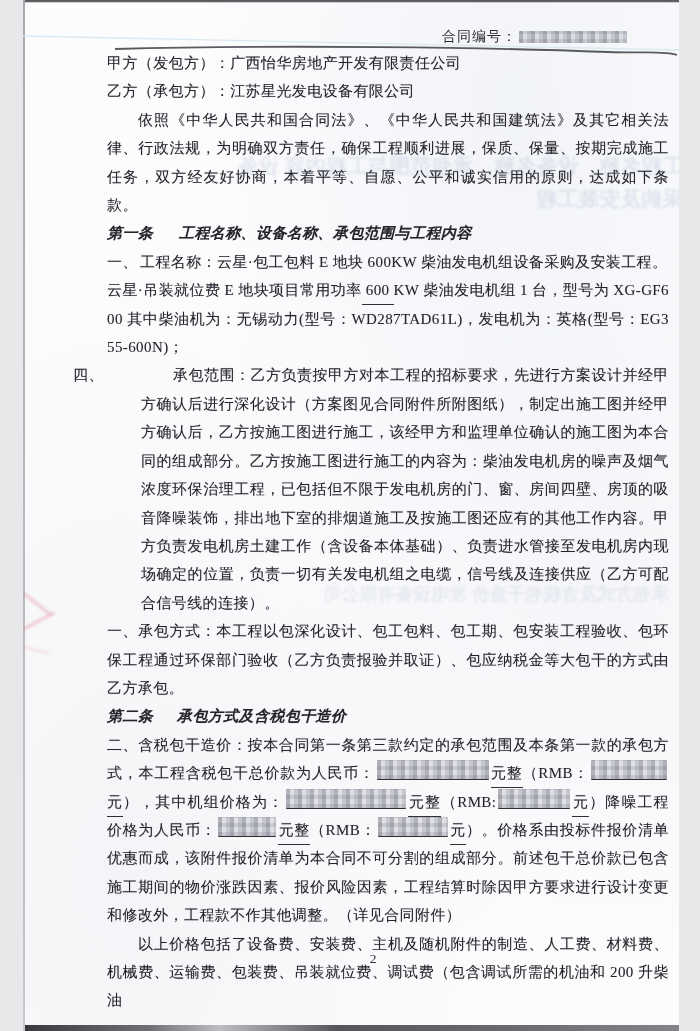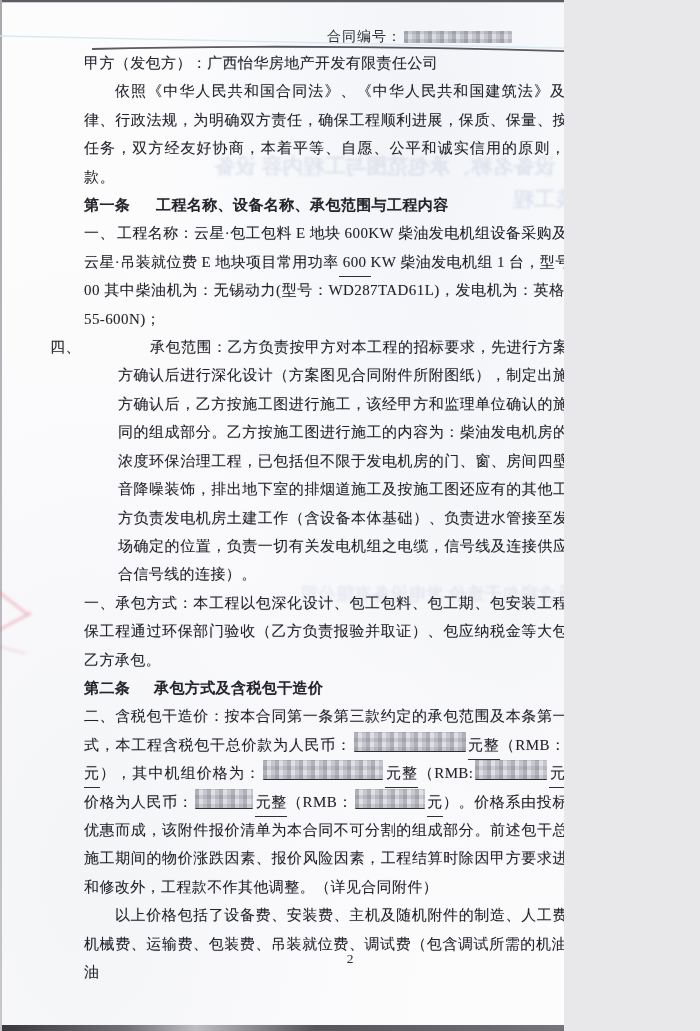--- a/index.html
+++ b/index.html
@@ -1,42 +1,43 @@
 <!DOCTYPE html>
 <html><head>
 <meta charset="utf-8">
 <style>
   html,body{margin:0;padding:0;background:#e8e8ea;}
   .page{
-    position:relative;width:564px;height:1031px;overflow:hidden;
+    position:relative;width:656px;height:1031px;overflow:hidden;
     background:#fcfcfd;
     background-image:
       radial-gradient(ellipse at 75% 10%, rgba(205,215,228,.22), transparent 45%),
       radial-gradient(ellipse at 15% 85%, rgba(208,212,222,.18), transparent 50%),
       radial-gradient(ellipse at 90% 60%, rgba(210,214,224,.15), transparent 40%);
     font-family:"Liberation Serif","DejaVu Serif",serif;
     color:#24242c;
+    margin-left:23px;
   }
   .edge-top{position:absolute;top:0;left:0;width:700px;height:2px;background:#5d5d62;}
   .edge-top2{position:absolute;top:2px;left:0;width:700px;height:1px;background:#cfcfd6;}
   .edge-bottom{position:absolute;bottom:0;left:0;width:700px;height:6px;
     background:linear-gradient(90deg,#38383c 0%,#6f6f75 18%,#bdbdc2 28%,#55555a 45%,#6a6a70 70%,#8a8a90 100%);}
   .edge-left{position:absolute;top:0;left:0;width:2px;height:1031px;background:linear-gradient(180deg,#a9a9af,#c6c6cc);}
   .edge-right{position:absolute;top:0;left:696px;width:1px;height:1031px;background:#c4c4ca;}
 
   .hdr{position:absolute;top:28px;right:50px;white-space:nowrap;font-size:14px;letter-spacing:1px;color:#2b2b33;}
   .hdr .redact{height:12px;}
 
   .body-text{position:absolute;left:84px;top:49px;width:562px;}
   .para{
     margin:0;text-align:justify;word-break:break-all;
     font-size:15px;line-height:28.4px;letter-spacing:.4px;
     text-shadow:0 0 1px rgba(40,40,55,.25);
   }
-  .para.heading{font-weight:700;}
+  .para.heading{font-weight:700;font-style:italic;}
   .para.indent2{text-indent:31px;}
   .para.hang{padding-left:34px;text-indent:-34px;}
   .num-label{display:inline-block;font-weight:inherit;}
   span.u{border-bottom:1.6px solid #2e2e37;padding-bottom:6px;}
   .redact{
     display:inline-block;height:13px;vertical-align:-2px;margin:0 2px;border-radius:1px;
     background:
       repeating-linear-gradient(90deg, rgba(118,120,132,.50) 0 4px, rgba(192,194,202,.28) 4px 8px, rgba(148,150,162,.42) 8px 12px),
       repeating-linear-gradient(0deg, rgba(138,140,152,.40) 0 4px, rgba(205,206,214,.30) 4px 9px);
   }
@@ -77,20 +78,21 @@
   <div class="hdr">
     <span>合同编号：</span><span class="redact" style="width: 108px;"></span>
   </div>
   <svg class="rule-svg" width="700" height="70">
     <path d="M0,36 L656,50" stroke="#d4e5ee" stroke-width="1.3" fill="none" opacity="0.85"></path>
     <path d="M92,49 C260,44.5 470,47.5 585,52 C620,53.5 642,50.5 654,55" stroke="#43434b" stroke-width="1.8" fill="none" opacity="0.88"></path>
   </svg>
 
   <div class="body-text" id="doc-body">
       <div class="para body"><span>甲方（发包方）：广西怡华房地产开发有限责任公司</span></div>
+      <div class="para body"><span>乙方（承包方）：江苏星光发电设备有限公司</span></div>
       <div class="para body indent2"><span>依照《中华人民共和国合同法》、《中华人民共和国建筑法》及其它相关法律、行政法规，为明确双方责任，确保工程顺利进展，保质、保量、按期完成施工任务，双方经友好协商，本着平等、自愿、公平和诚实信用的原则，达成如下条款。</span></div>
       <div class="para heading"><span class="num-label" style="width: 72px;">第一条</span><span>工程名称、设备名称、承包范围与工程内容</span></div>
       <div class="para body"><span class="num-label" style="width: 33px;">一、</span><span>工程名称：云星·包工包料 E 地块 600KW 柴油发电机组设备采购及安装工程。</span></div>
       <div class="para body"><span>云星·吊装就位费 E 地块项目常用功率</span><span class="u"> 600 </span><span>KW 柴油发电机组 1 台，型号为 XG-GF600 其中柴油机为：无锡动力(型号：WD287TAD61L)，发电机为：英格(型号：EG355-600N)；</span></div>
       <div class="para hang"><span class="num-label" style="width: 66px;">四、</span><span>承包范围：乙方负责按甲方对本工程的招标要求，先进行方案设计并经甲方确认后进行深化设计（方案图见合同附件所附图纸），制定出施工图并经甲方确认后，乙方按施工图进行施工，该经甲方和监理单位确认的施工图为本合同的组成部分。乙方按施工图进行施工的内容为：柴油发电机房的噪声及烟气浓度环保治理工程，已包括但不限于发电机房的门、窗、房间四壁、房顶的吸音降噪装饰，排出地下室的排烟道施工及按施工图还应有的其他工作内容。甲方负责发电机房土建工作（含设备本体基础）、负责进水管接至发电机房内现场确定的位置，负责一切有关发电机组之电缆，信号线及连接供应（乙方可配合信号线的连接）。</span></div>
       <div class="para body"><span>一、承包方式：本工程以包深化设计、包工包料、包工期、包安装工程验收、包环保工程通过环保部门验收（乙方负责报验并取证）、包应纳税金等大包干的方式由乙方承包。</span></div>
       <div class="para heading"><span class="num-label" style="width: 70px;">第二条</span><span>承包方式及含税包干造价</span></div>
       <div class="para body"><span>二、含税包干造价：按本合同第一条第三款约定的承包范围及本条第一款的承包方式，本工程含税包干总价款为人民币：</span><span class="redact u" style="width: 112px;"></span><span class="u">元整</span><span>（RMB：</span><span class="redact u" style="width: 76px;"></span><span class="u">元</span><span>），其中机组价格为：</span><span class="redact u" style="width: 120px;"></span><span class="u">元整</span><span>（RMB:</span><span class="redact u" style="width: 72px;"></span><span class="u">元</span><span>）降噪工程价格为人民币：</span><span class="redact u" style="width: 58px;"></span><span class="u">元整</span><span>（RMB：</span><span class="redact u" style="width: 70px;"></span><span class="u">元</span><span>）。价格系由投标件报价清单优惠而成，该附件报价清单为本合同不可分割的组成部分。前述包干总价款已包含施工期间的物价涨跌因素、报价风险因素，工程结算时除因甲方要求进行设计变更和修改外，工程款不作其他调整。（详见合同附件）</span></div>
       <div class="para body indent2"><span>以上价格包括了设备费、安装费、主机及随机附件的制造、人工费、材料费、机械费、运输费、包装费、吊装就位费、调试费（包含调试所需的机油和 200 升柴油</span></div>
     </div>

